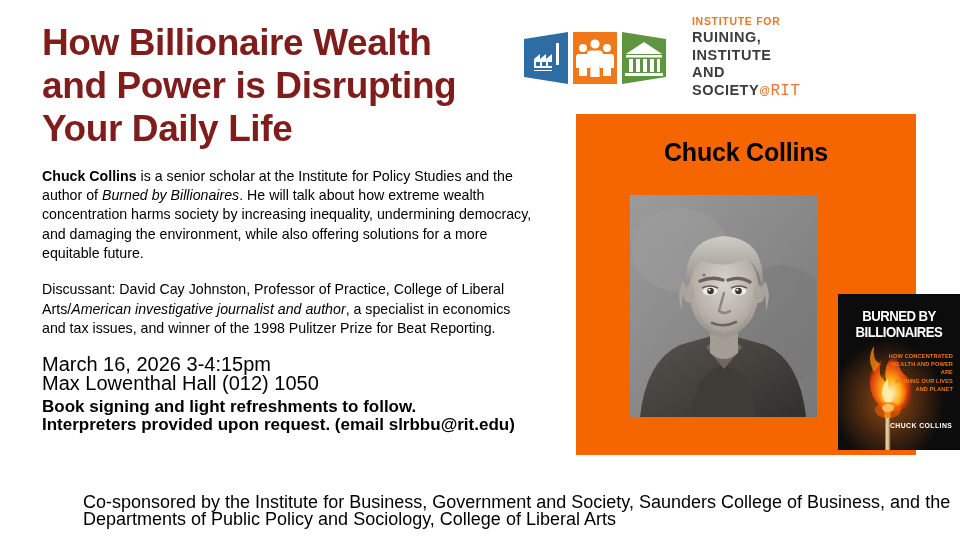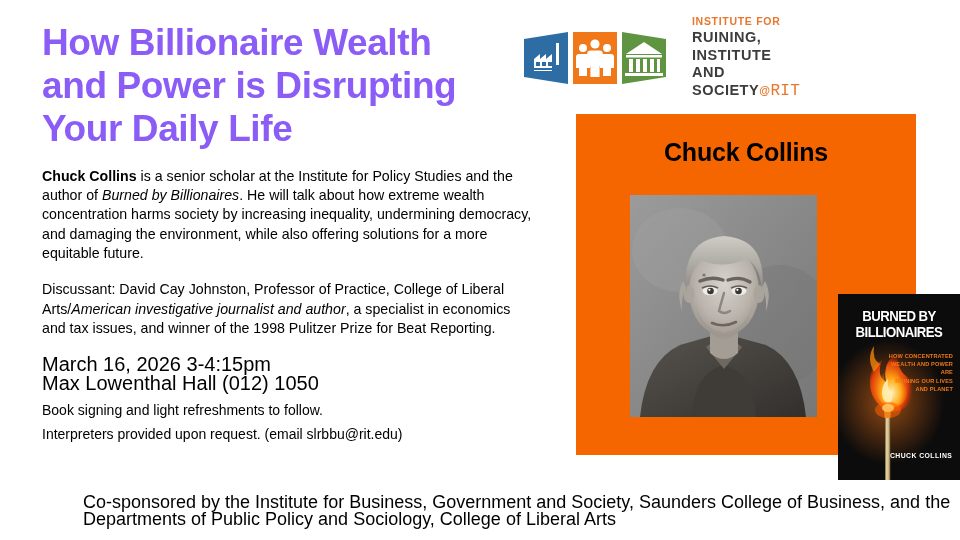--- a/index.html
+++ b/index.html
@@ -22,21 +22,21 @@
     left: 42px;
     top: 22px;
     width: 492px;
   }
 
   .event-title {
     font-size: 37px;
     font-weight: bold;
     line-height: 1.16;
     letter-spacing: -0.4px;
-    color: #8b5cf6;
+    color: #7f1d1d;
     margin: 0 0 16px 0;
     white-space: pre-line;
   }
 
   .body-para {
     font-size: 14.2px;
     line-height: 19.3px;
     margin: 0 0 17px 0;
     color: #000;
   }
@@ -45,24 +45,25 @@
   .i { font-style: italic; }
 
   .when-block {
     font-size: 20px;
     line-height: 19.3px;
     margin: 0 0 4px 0;
     white-space: pre-line;
   }
 
   .notes-block {
-    font-size: 14px;
-    line-height: 24px;
+    font-size: 17px;
+    line-height: 18px;
     margin: 0 0 0 0;
     white-space: pre-line;
+    font-weight: bold;
   }
 
   
   .sponsor-footer {
     position: absolute;
     left: 44px;
     top: 494px;
     width: 890px;
     font-size: 18px;
     line-height: 16.5px;
@@ -152,21 +153,21 @@
     background: #8d8d8d;
   }
   .portrait svg { display: block; }
 
   
   .book-cover {
     position: absolute;
     left: 838px;
     top: 294px;
     width: 122px;
-    height: 186px;
+    height: 156px;
     background: #404040;
     overflow: hidden;
   }
   .book-cover svg { display: block; position: absolute; left:0; top:0; }
   .book-title {
     position: absolute;
     left: 0; right: 0;
     top: 14px;
     text-align: center;
     color: #ffffff;

